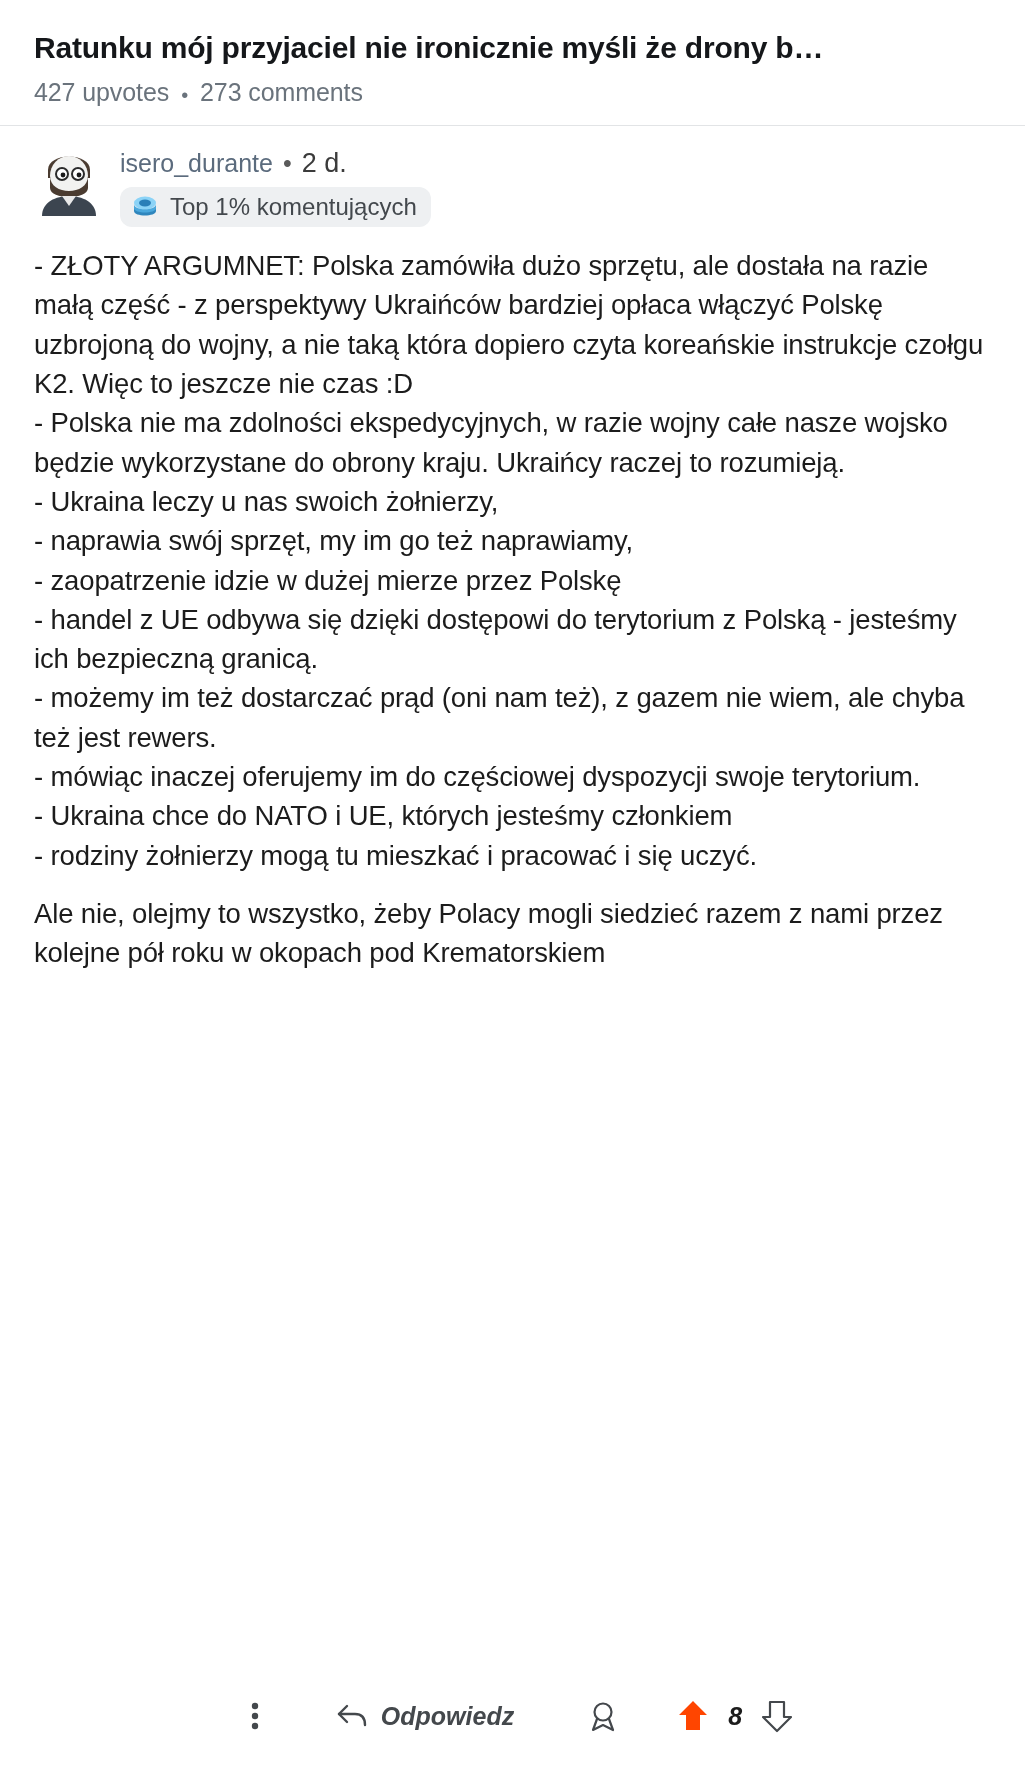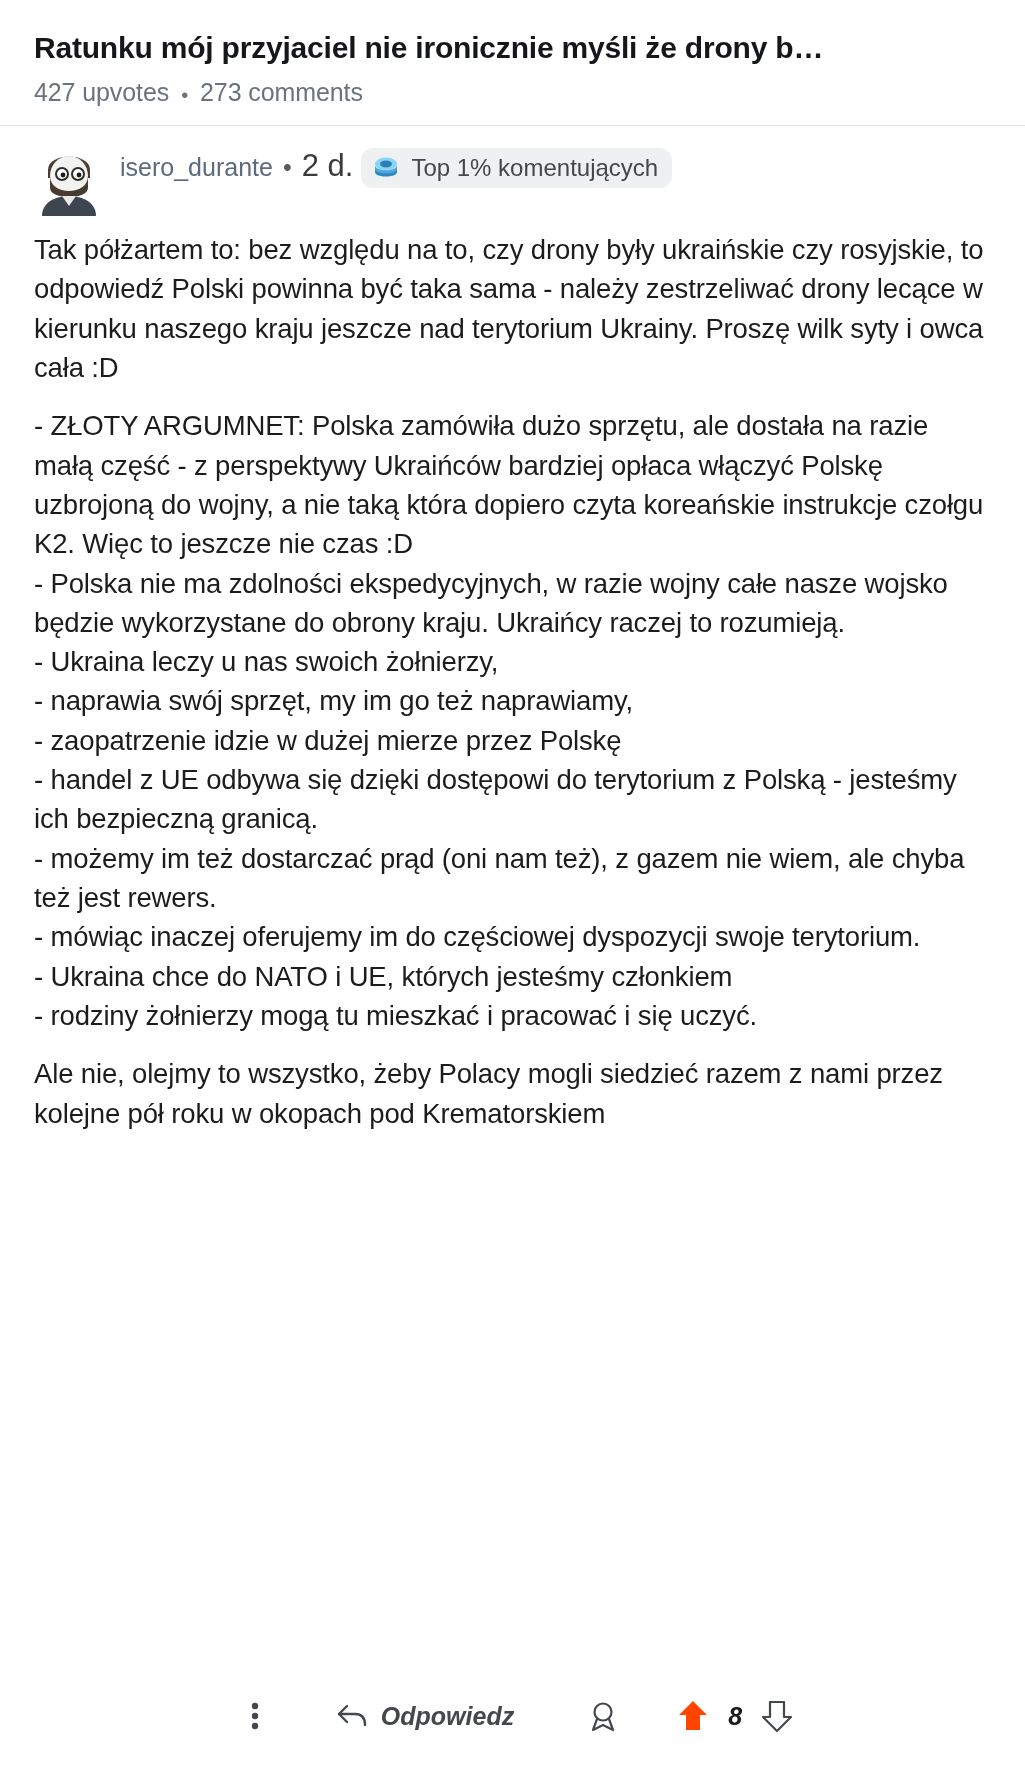--- a/index.html
+++ b/index.html
@@ -74,40 +74,41 @@
     height: 72px;
     flex: 0 0 70px;
     position: relative;
     overflow: hidden;
     border-radius: 4px;
   }
   .avatar svg { display: block; }
 
   .head-right {
     display: flex;
+    flex-direction: column;
     gap: 8px;
     padding-top: 4px;
   }
   .author-line {
     display: flex;
     align-items: baseline;
     gap: 10px;
     font-size: 25px;
   }
   .author-name {
     color: #5b6b7d;
     font-weight: normal;
   }
   .meta-dot {
     color: #5a5a5a;
     font-size: 25px;
   }
   .timestamp {
     color: #3b3b3b;
-    font-size: 31px;
+    font-size: 27px;
   }
   .badge {
     display: inline-flex;
     align-items: center;
     gap: 10px;
     background: #eef0f2;
     border-radius: 12px;
     padding: 5px 14px 5px 10px;
     font-size: 24px;
     color: #43484d;
@@ -225,21 +226,20 @@
               <path d="M4 12 C4 19, 26 19, 26 12 L26 17 C26 23, 4 23, 4 17 Z" fill="#4aa8dd"></path>
               <path d="M4 16 C4 22, 26 22, 26 16 L26 19 C26 25, 4 25, 4 19 Z" fill="#2f86bd"></path>
             </svg>
           </span>
           <span>Top 1% komentujących</span>
         </div>
       </div>
     </div>
 
     <div class="comment-body">
-      <p>Tak półżartem to: bez względu na to, czy drony były ukraińskie czy rosyjskie, to odpowiedź Polski powinna być taka sama - należy zestrzeliwać drony lecące w kierunku naszego kraju jeszcze nad terytorium Ukrainy. Proszę wilk syty i owca cała :D</p>
       <p class="spacer-before" style="white-space: pre-line;">- ZŁOTY ARGUMNET: Polska zamówiła dużo sprzętu, ale dostała na razie małą część - z perspektywy Ukraińców bardziej opłaca włączyć Polskę uzbrojoną do wojny, a nie taką która dopiero czyta koreańskie instrukcje czołgu K2. Więc to jeszcze nie czas :D
 - Polska nie ma zdolności ekspedycyjnych, w razie wojny całe nasze wojsko będzie wykorzystane do obrony kraju. Ukraińcy raczej to rozumieją.
 - Ukraina leczy u nas swoich żołnierzy,
 - naprawia swój sprzęt, my im go też naprawiamy,
 - zaopatrzenie idzie w dużej mierze przez Polskę
 - handel z UE odbywa się dzięki dostępowi do terytorium z Polską - jesteśmy ich bezpieczną granicą.
 - możemy im też dostarczać prąd (oni nam też), z gazem nie wiem, ale chyba też jest rewers.
 - mówiąc inaczej oferujemy im do częściowej dyspozycji swoje terytorium.
 - Ukraina chce do NATO i UE, których jesteśmy członkiem
 - rodziny żołnierzy mogą tu mieszkać i pracować i się uczyć.</p>

